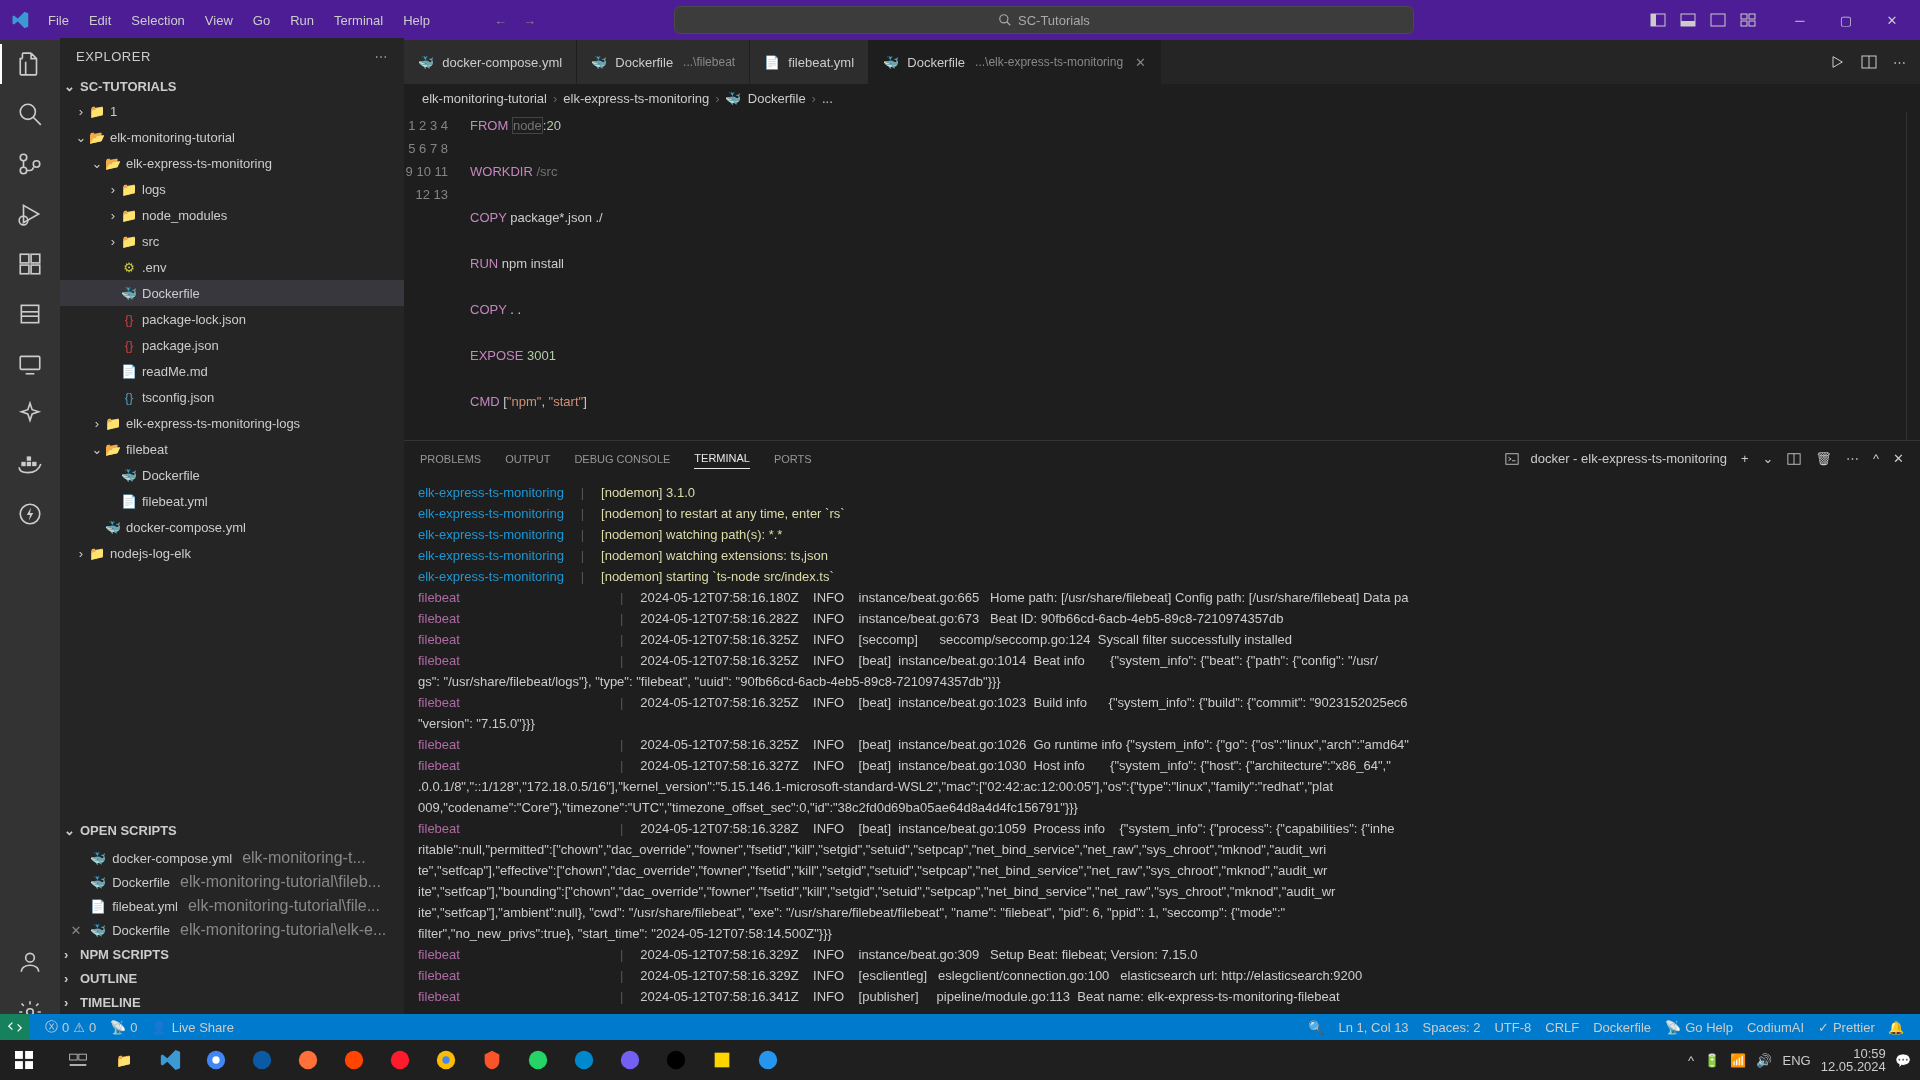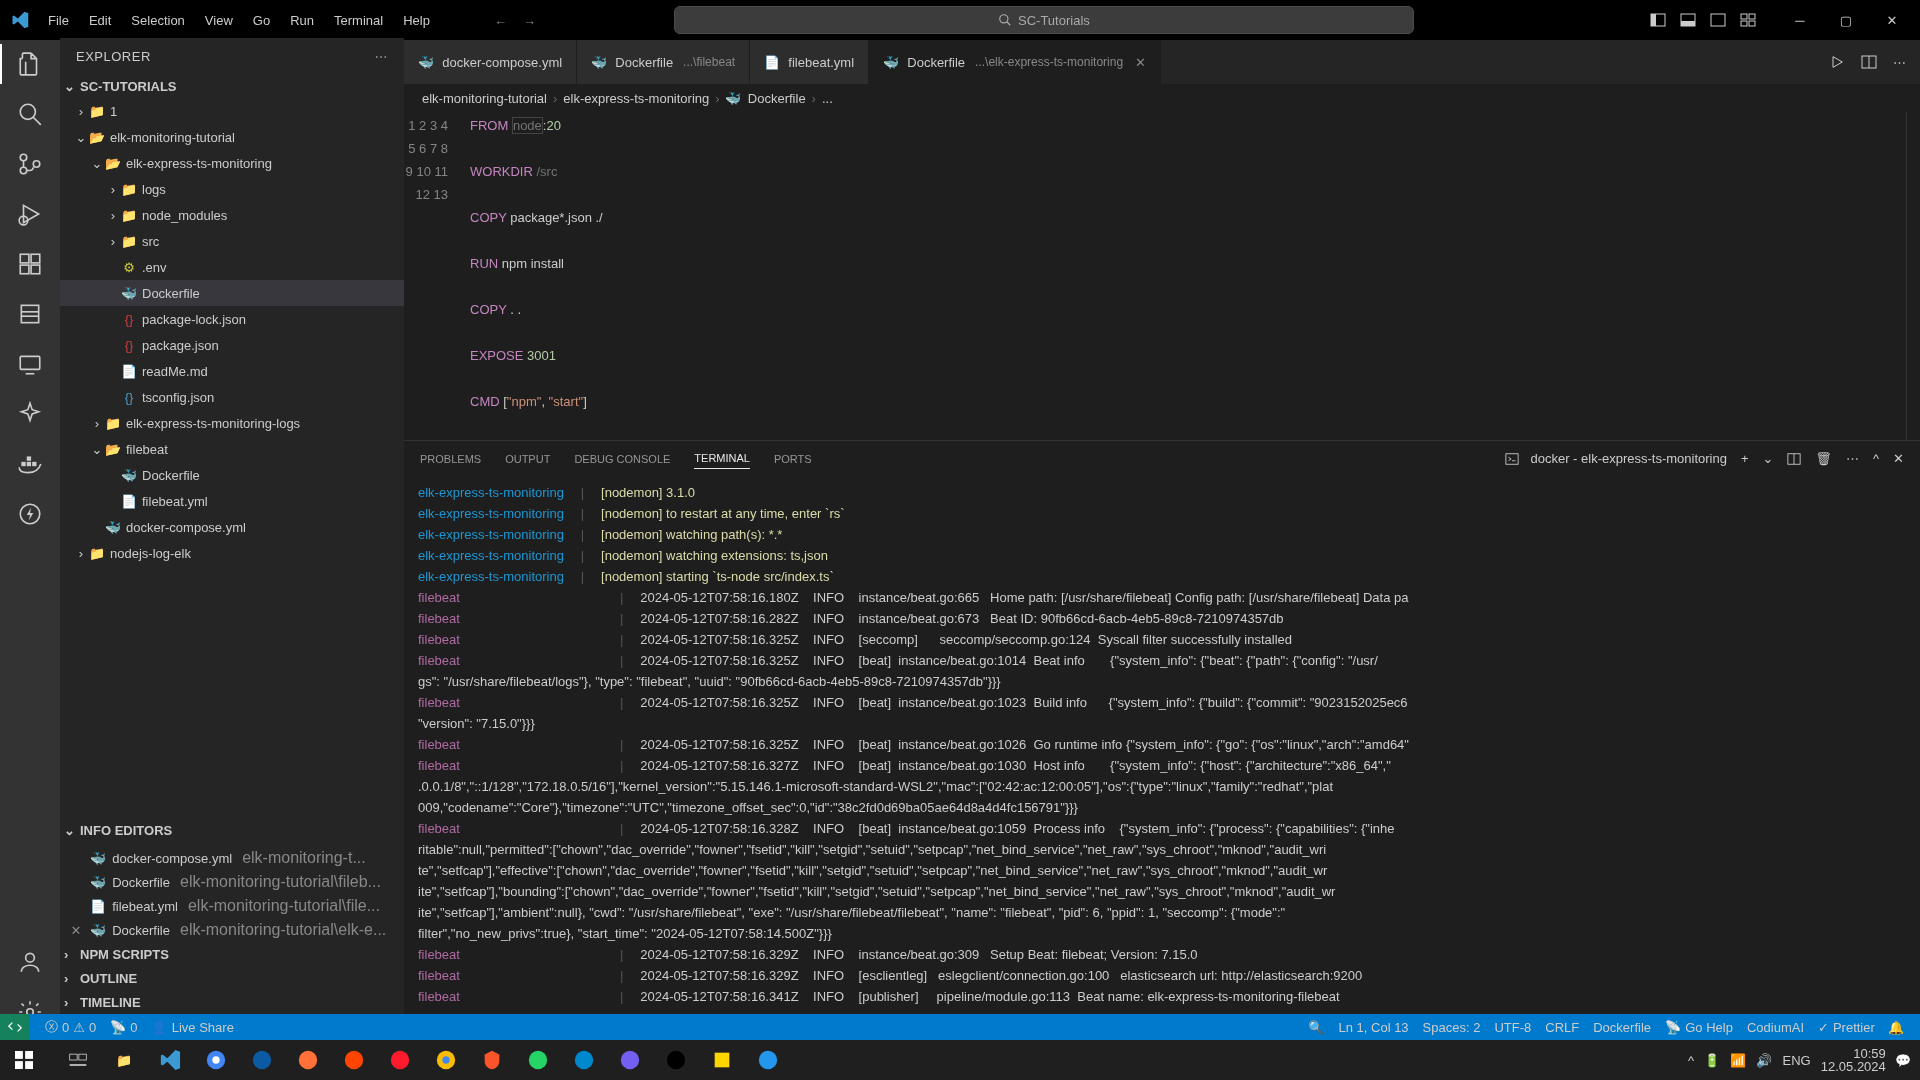--- a/index.html
+++ b/index.html
@@ -1,20 +1,20 @@
 <!DOCTYPE html>
 <html><head>
 <meta charset="utf-8">
 <style>
 *{margin:0;padding:0;box-sizing:border-box;font-family:'Segoe UI',sans-serif;font-size:13px;color:#ccc;user-select:none}
 body{background:#1e1e1e;width:1920px;height:1080px;overflow:hidden;position:relative}
 svg{display:block}
 
 
-.titlebar{height:40px;background:#000000;display:flex;align-items:center;padding:0 8px;gap:4px}
+.titlebar{height:40px;background:#4c1d95;display:flex;align-items:center;padding:0 8px;gap:4px}
 .titlebar .logo{width:24px;height:24px;display:flex;align-items:center;justify-content:center;margin-right:4px}
 .titlebar .menu-item{padding:4px 8px;color:#ccc;cursor:pointer}
 .titlebar .nav-arrows{display:flex;gap:12px;margin-left:50px;margin-right:16px}
 .titlebar .nav-arrow{color:#888;cursor:pointer;padding:2px}
 .titlebar .search-box{flex:1;max-width:740px;height:28px;background:#3c3c3c;border:1px solid #4a4a4a;border-radius:6px;display:flex;align-items:center;justify-content:center;gap:6px;margin:0 auto}
 .titlebar .search-box span{color:#aaa}
 .titlebar .right-icons{display:flex;gap:14px;margin-left:auto;align-items:center}
 .titlebar .win-controls{display:flex;gap:6px;margin-left:10px}
 .titlebar .win-btn{width:40px;height:30px;display:flex;align-items:center;justify-content:center}
 
@@ -343,21 +343,21 @@
         <span class="tw">›</span>
         <span class="ficon folder-icon">📁</span>
         <span class="label">nodejs-log-elk</span>
       </div>
   </div>
 
   <div style="flex:1"></div>
 
   <div class="sb-section">
     <span class="chev">⌄</span>
-      <span>INFO EDITORS</span>
+      <span>OPEN SCRIPTS</span>
   </div>
   <div class="open-editors">
     <div class="oe-item">
         <span class="oe-close"></span>
         <span class="ficon file-blue">🐳</span>
         <span>docker-compose.yml</span>
         <span class="oe-path">elk-monitoring-t...</span>
       </div>
     <div class="oe-item">
         <span class="oe-close"></span>

